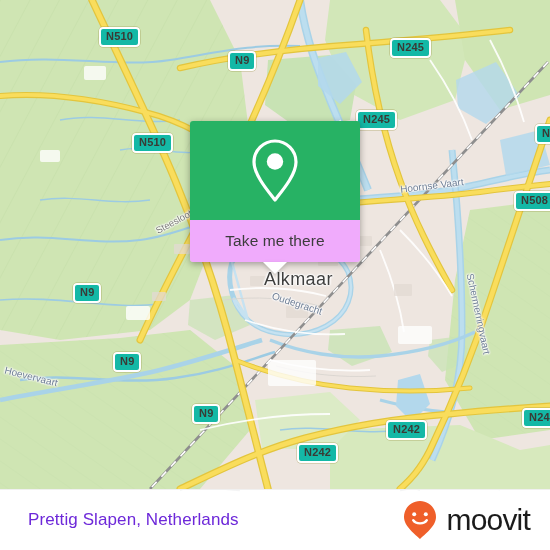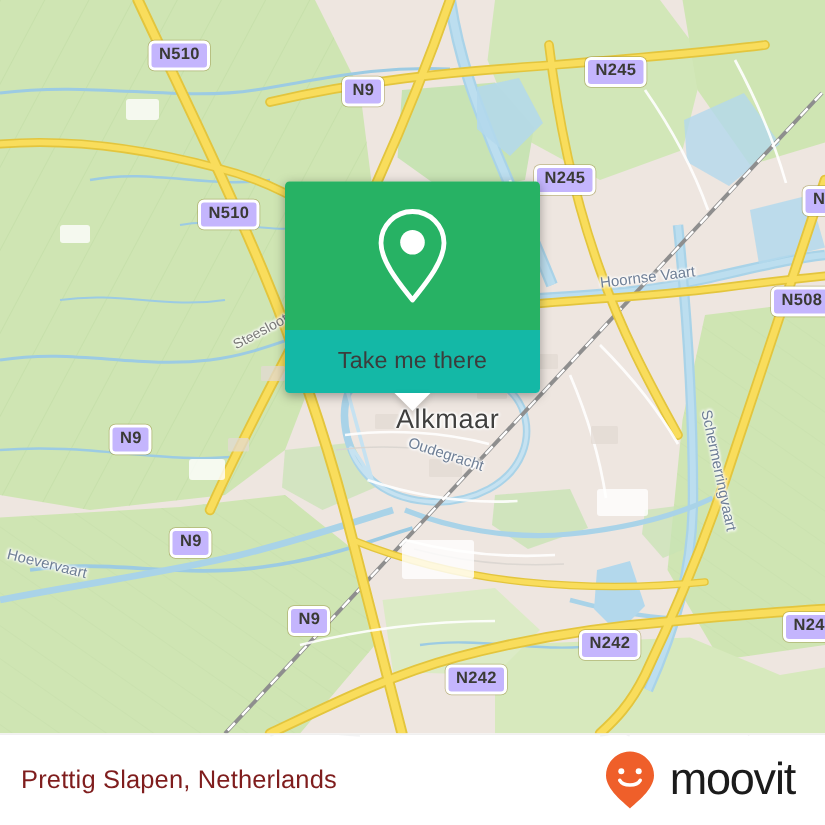--- a/index.html
+++ b/index.html
@@ -17,21 +17,21 @@
     position: absolute; left: 0; top: 0;
     width: 550px; height: 489px;
     overflow: hidden;
     background: #eee6e0;
   }
   #map-svg { position: absolute; left: 0; top: 0; }
 
   
   .shield {
     position: absolute;
-    background: #c4b5fd;
+    background: #14b8a6;
     border: 2px solid #ffffff;
     border-radius: 4px;
     color: #3a3a35;
     font-size: 11px;
     font-weight: bold;
     letter-spacing: 0.2px;
     padding: 1px 5px 2px 5px;
     line-height: 13px;
     white-space: nowrap;
     box-shadow: 0 0 0 0.5px rgba(150,140,60,.55);
@@ -71,21 +71,21 @@
     overflow: visible;
     z-index: 40;
   }
   #popup-image {
     background: #27b264;
     height: 99px;
     border-radius: 3px 3px 0 0;
     display: flex; align-items: center; justify-content: center;
   }
   #popup-label {
-    background: #14b8a6;
+    background: #f0abfc;
     height: 42px;
     border-radius: 0 0 3px 3px;
     display: flex; align-items: center; justify-content: center;
     color: #3c3c3c;
     font-size: 15.5px;
     letter-spacing: .1px;
   }
   #popup-tail {
     position: absolute;
     left: 50%; top: 141px;
@@ -119,23 +119,23 @@
     display: flex; align-items: center;
     border-top: 1px solid #f0f0f0;
   }
   #footer-watermark {
     position: absolute; left: 0; top: -489px;
     opacity: .10;
     pointer-events: none;
   }
   #footer-title {
     position: relative;
-    margin-left: 14px;
+    margin-left: 28px;
     font-size: 17px;
-    color: #7f1d1d;
+    color: #6d28d9;
     letter-spacing: .1px;
     z-index: 2;
   }
   #brand {
     position: absolute;
     right: 20px; top: 50%;
     transform: translateY(-50%);
     display: flex; align-items: center;
     z-index: 2;
   }

